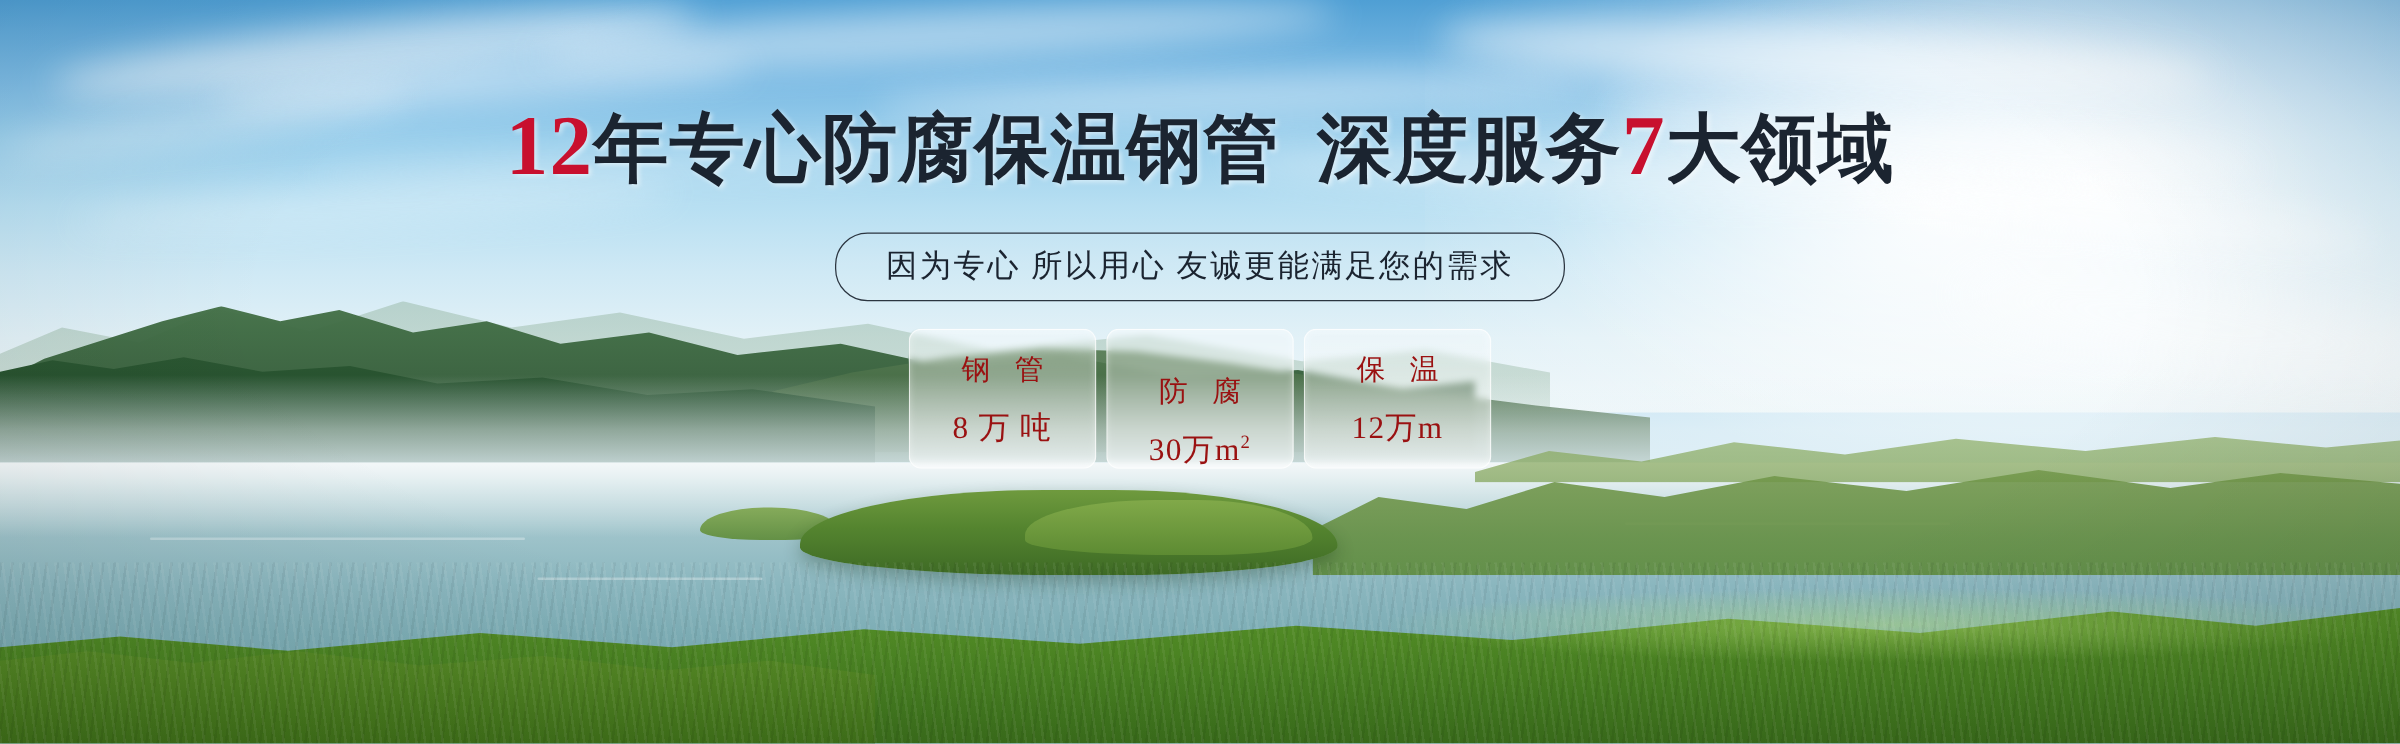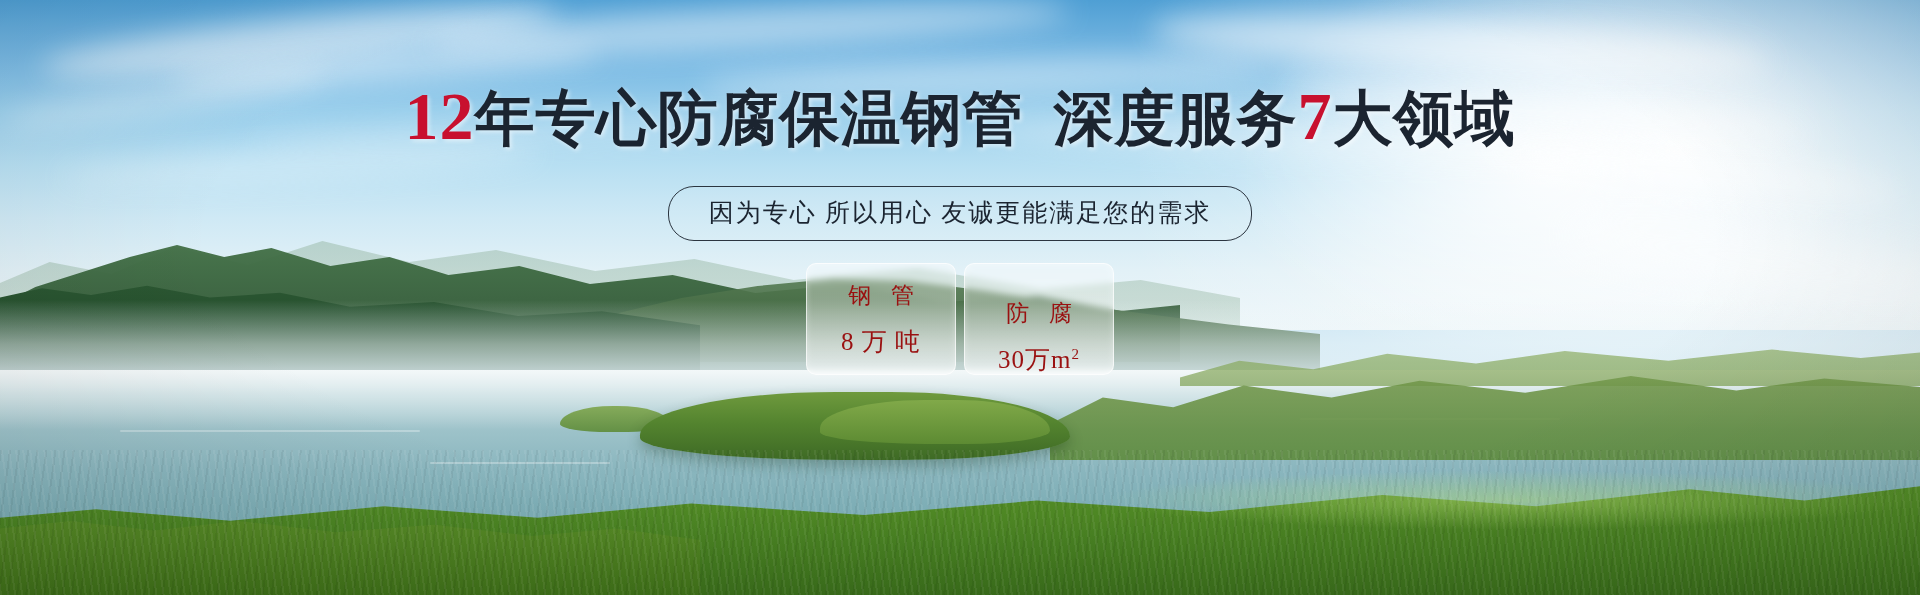--- a/index.html
+++ b/index.html
@@ -269,16 +269,20 @@
       <div class="card">
         <div class="card-label" style="color: rgb(154, 17, 17);">钢 管</div>
         <div class="card-value" style="color: rgb(154, 17, 17);"><span>8 万 吨</span><sup></sup></div>
       </div>
 
       <div class="card">
         <div class="card-label" style="color: rgb(154, 17, 17); margin-top: 36px;">防 腐</div>
         <div class="card-value" style="color: rgb(154, 17, 17);"><span>30万m</span><sup>2</sup></div>
       </div>
 
+      <div class="card">
+        <div class="card-label" style="color: rgb(154, 17, 17);">保 温</div>
+        <div class="card-value" style="color: rgb(154, 17, 17);"><span>12万m</span><sup></sup></div>
+      </div>
 
     </div>
   </div>
 </div>
 
 </body></html>

